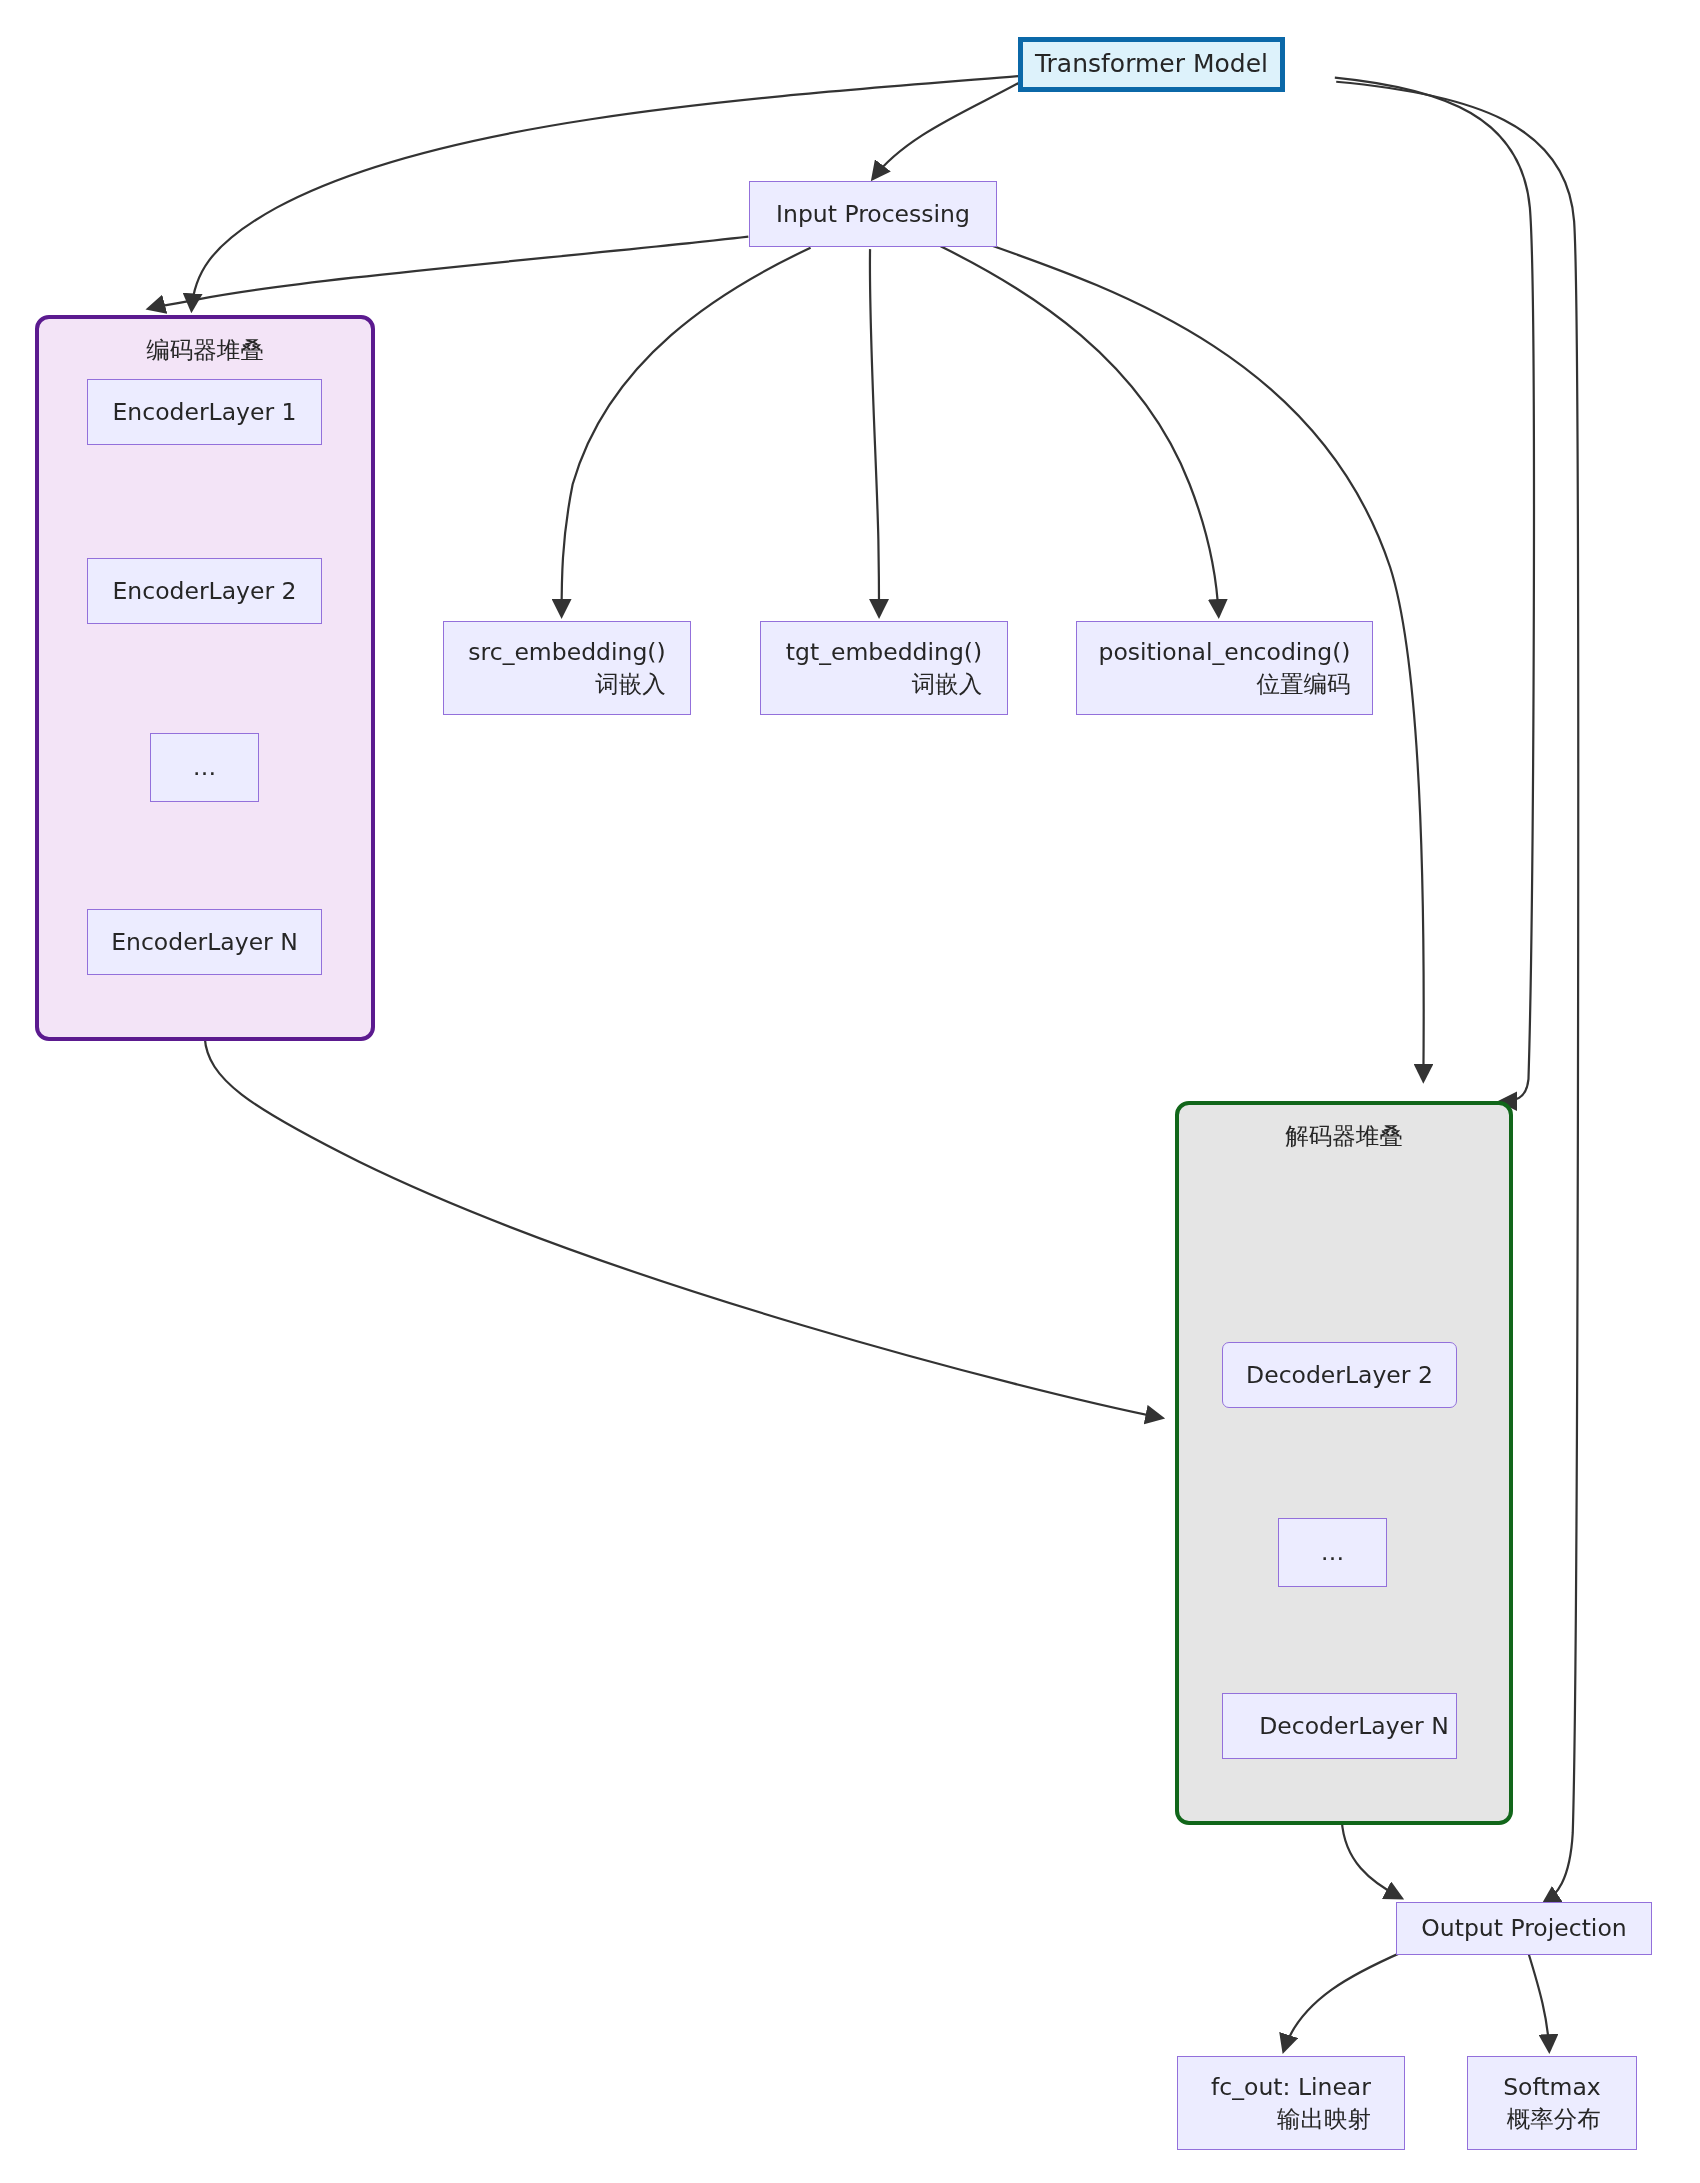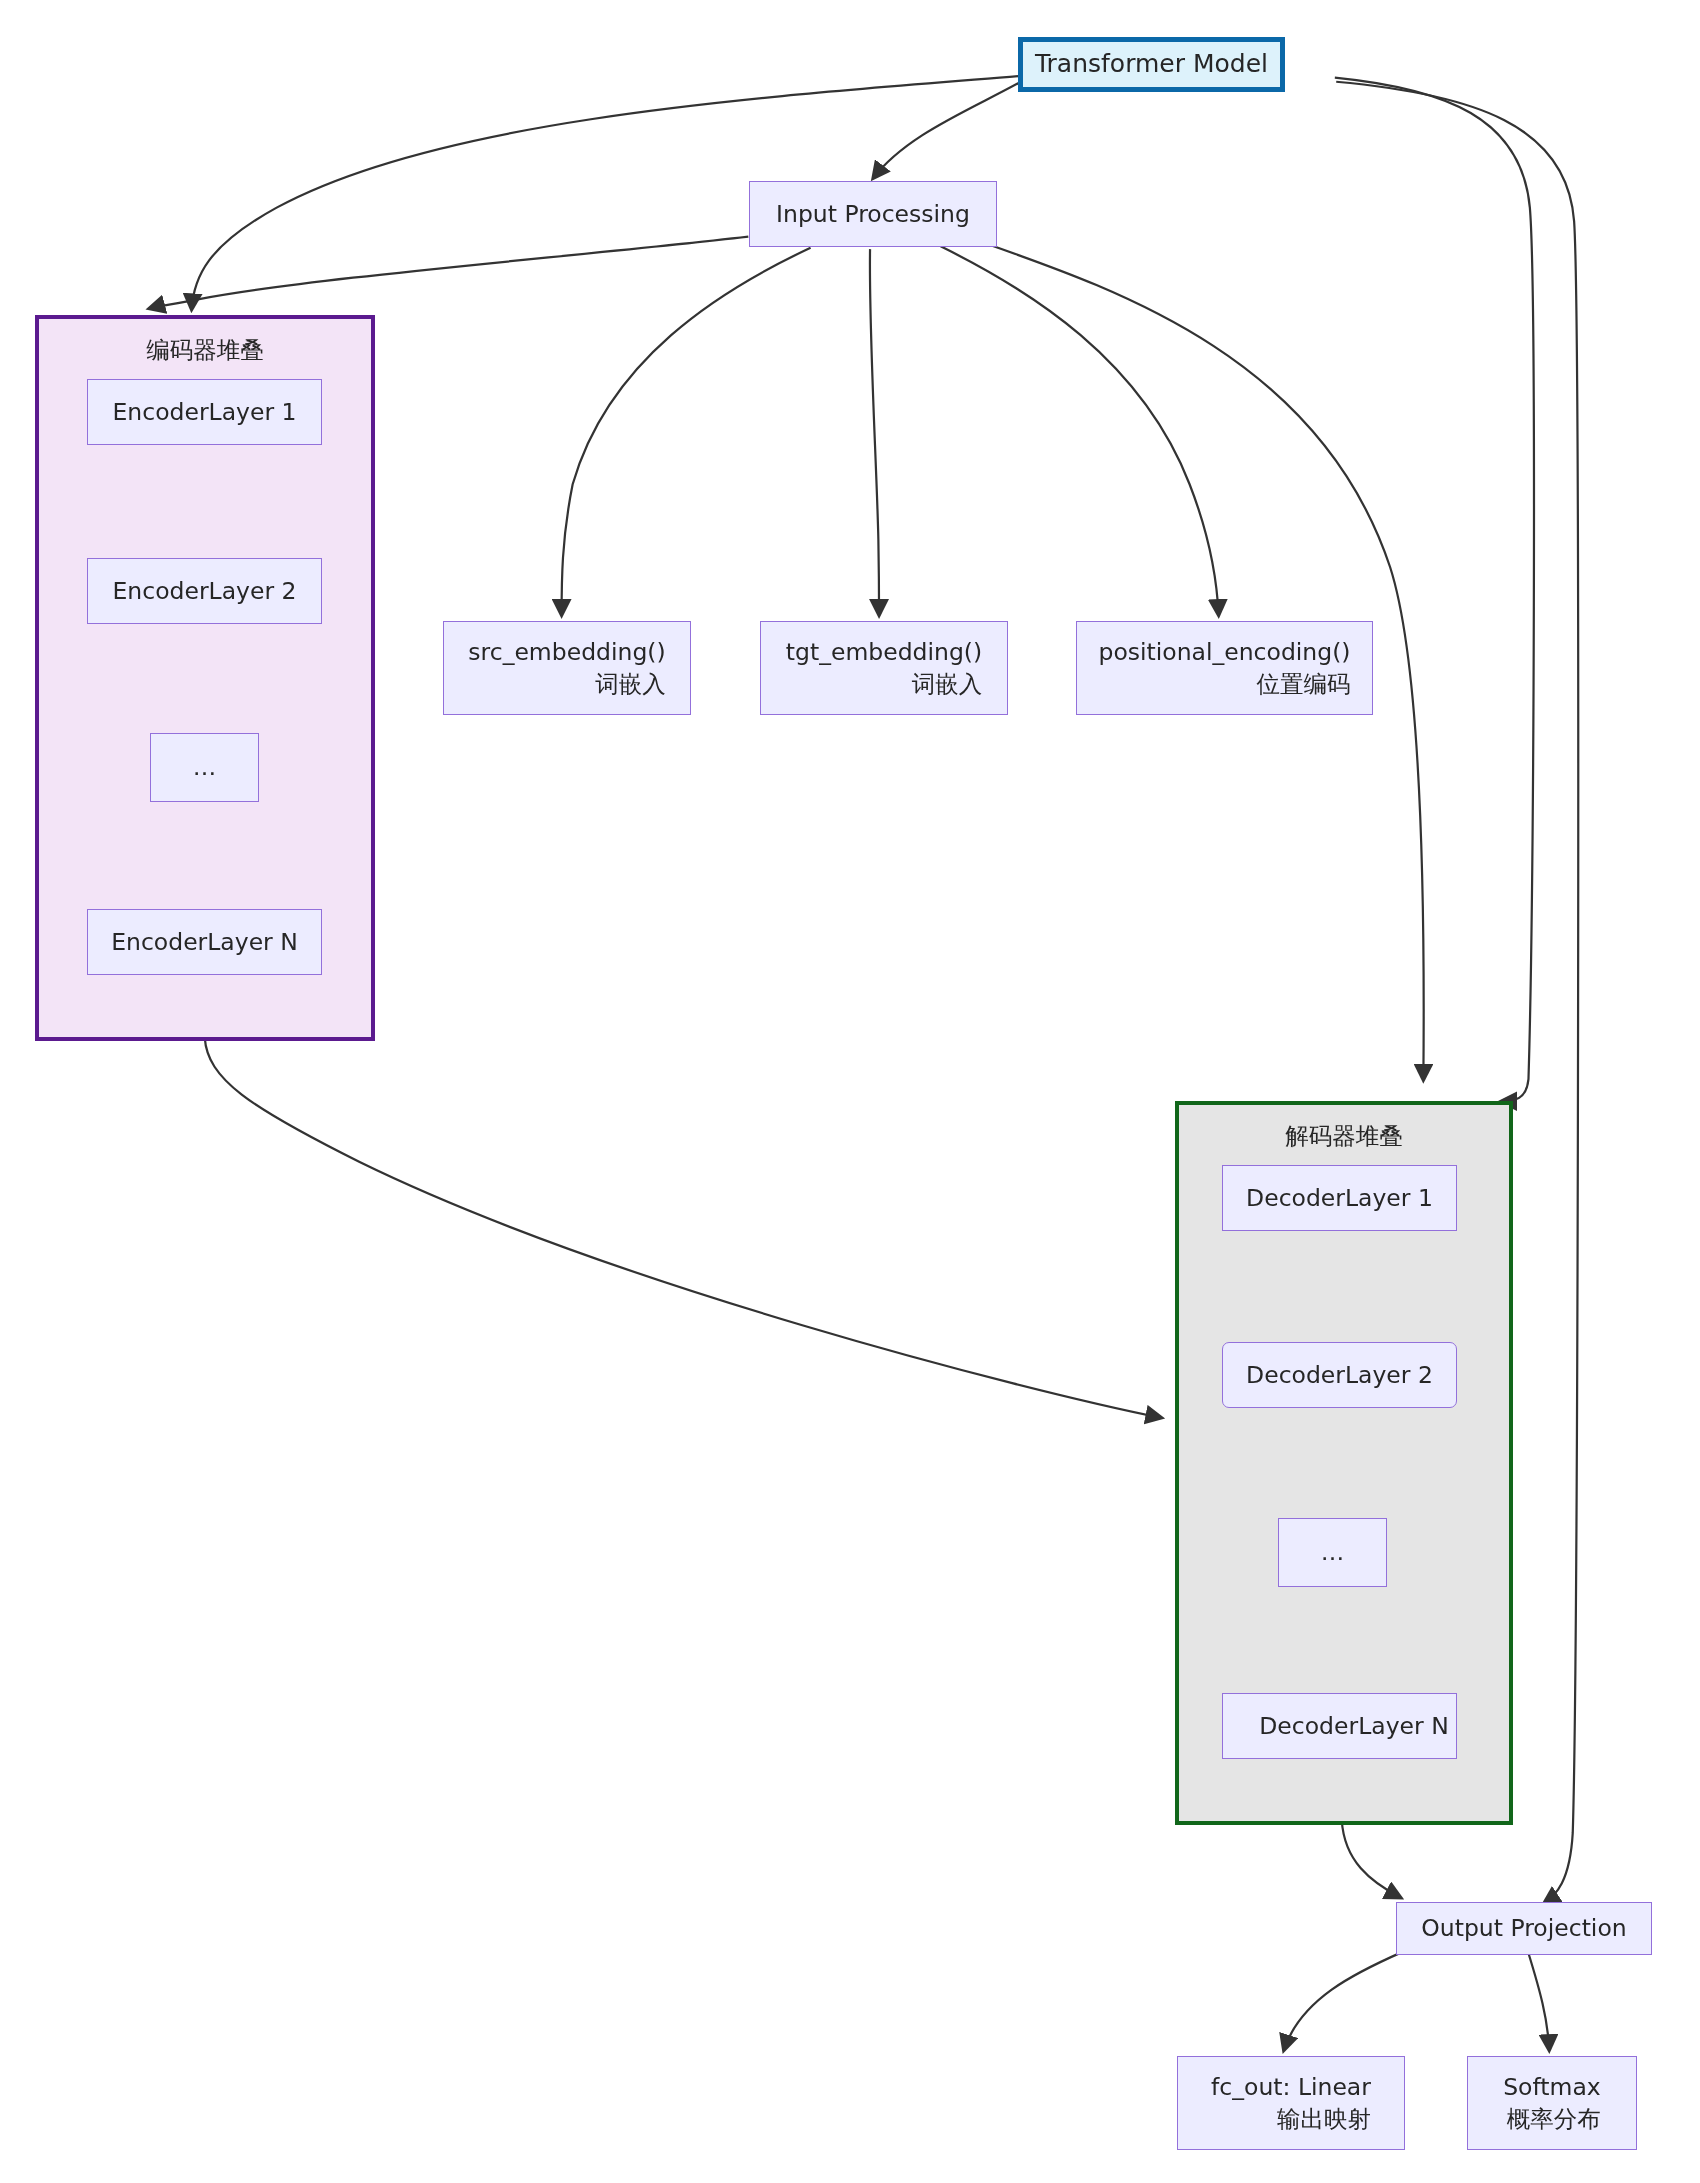--- a/index.html
+++ b/index.html
@@ -13,21 +13,21 @@
 
   
   .node{position:absolute;box-sizing:border-box;display:flex;align-items:center;
         justify-content:center;text-align:right;color:#262626;}
   .node .lbl{display:block;line-height:1.38;white-space:pre-line;}
 
   .n-default{background:#ececff;border:1.4px solid #9370db;font-size:23.5px;}
   .n-root{background:#ddf2fb;border:5.5px solid #0b68a8;font-size:25px;}
 
   
-  .cluster{position:absolute;box-sizing:border-box;}
+  .cluster{position:absolute;box-sizing:border-box;border-radius:14px;}
   .cluster-title{position:absolute;left:0;right:0;text-align:center;
                  font-size:23.5px;color:#262626;}
   .c-encoder{background:#f3e4f7;border:4.2px solid #5b1a8f;}
   .c-decoder{background:#e5e5e5;border:4.2px solid #11661a;}
 </style>
 </head>
 <body>
 
 <div id="diagram-root">
 
@@ -108,23 +108,20 @@
 词嵌入</span>
   </div>
   <div class="node n-default" style="left:1076px;top:621px;width:297px;height:94px;">
     <span class="lbl">positional_encoding()
 位置编码</span>
   </div>
 
   <div class="cluster c-decoder" style="left:1175px;top:1101px;width:338px;height:724px;">
     <div class="cluster-title" style="top:15px;">解码器堆叠</div>
   </div>
-  <div class="node n-default" style="left:1222px;top:1165px;width:235px;height:66px;">
-    <span class="lbl">DecoderLayer 1</span>
-  </div>
   <div class="node n-default" style="left:1222px;top:1342px;width:235px;height:66px;border-radius:7px;">
     <span class="lbl">DecoderLayer 2</span>
   </div>
   <div class="node n-default" style="left:1278px;top:1518px;width:109px;height:69px;">
     <span class="lbl">…</span>
   </div>
   <div class="node n-default" style="left:1222px;top:1693px;width:235px;height:66px;padding-left:29px;">
     <span class="lbl">DecoderLayer N</span>
   </div>
 

